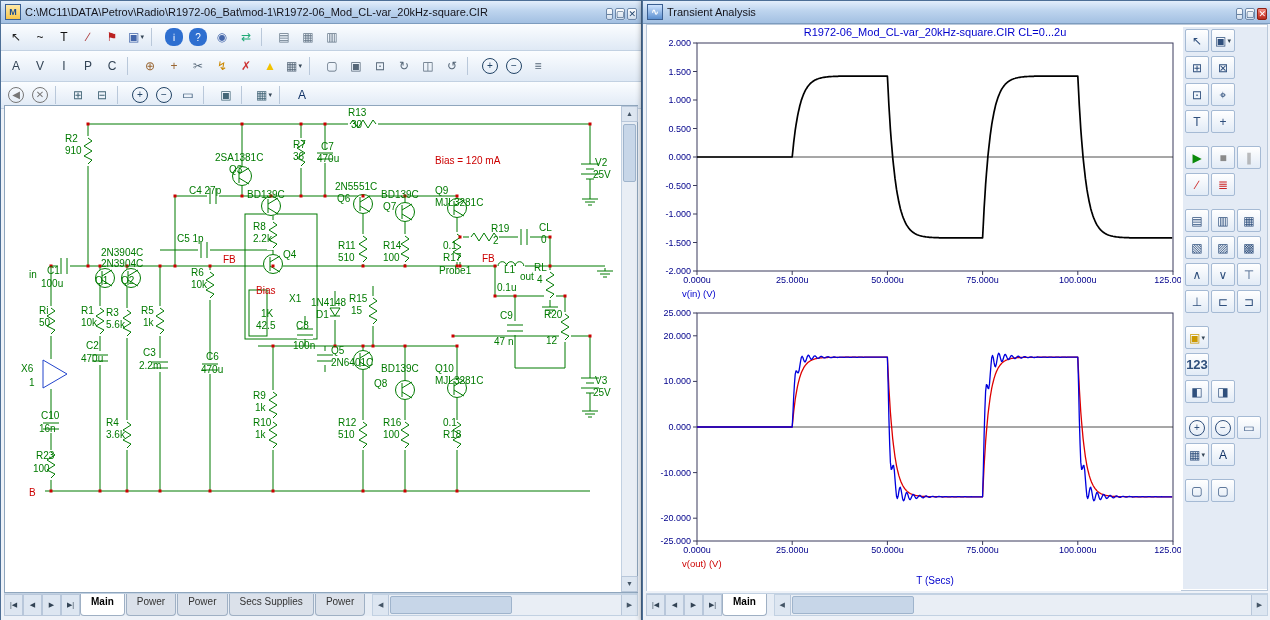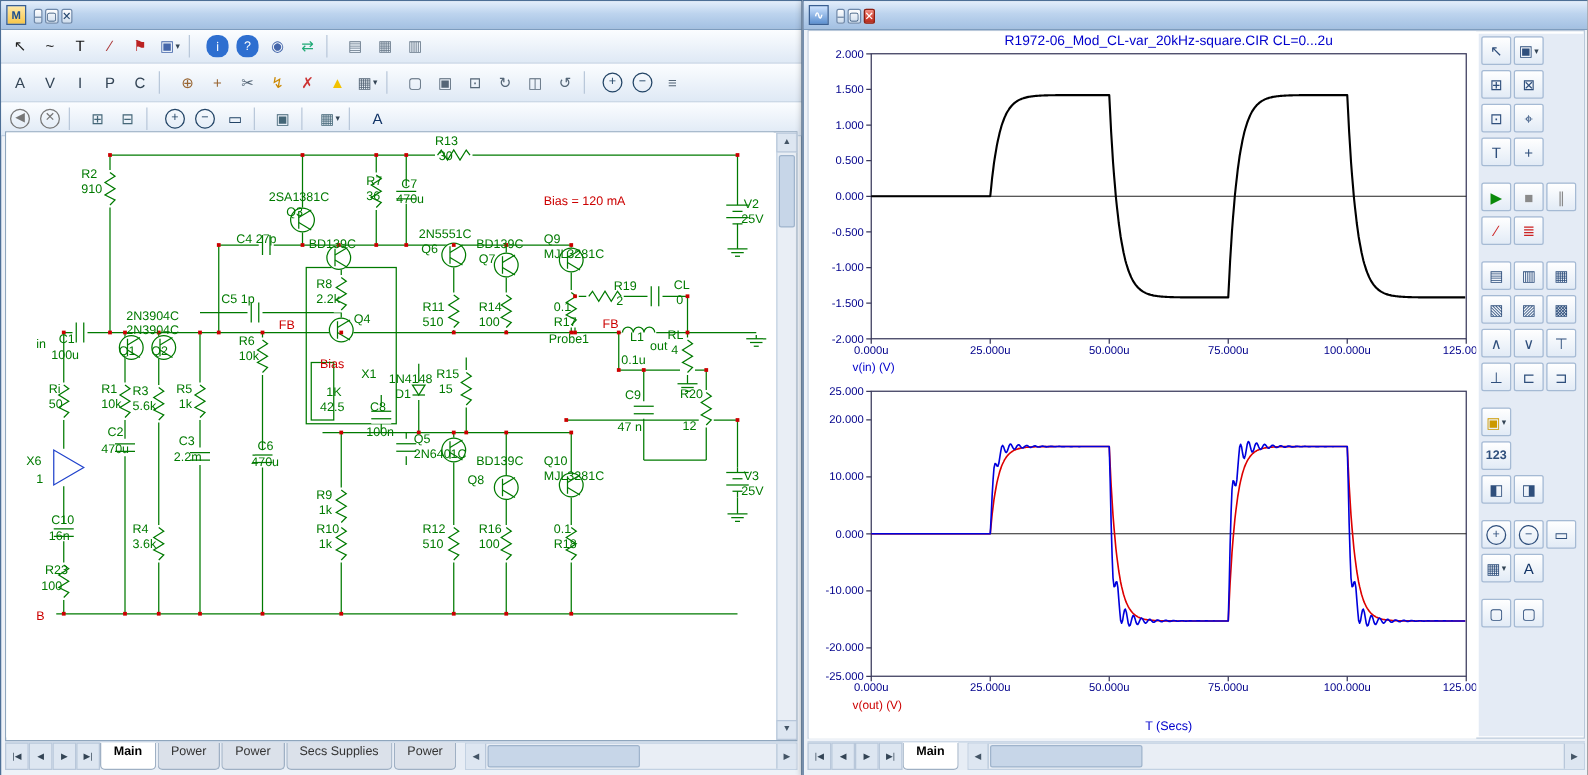--- a/index.html
+++ b/index.html
@@ -45,30 +45,31 @@
   .hscroll .thumb{width:120px;background:#c7d6e8;border:1px solid #9fb4cc;margin:1px;border-radius:2px;}
   .hscroll .fill{flex:1}
   .plots{position:absolute;left:4px;top:24px;width:538px;}
   .plots svg{display:block;background:#fff;}
   #right-window .content-bg{position:absolute;left:3px;top:23px;right:3px;bottom:30px;background:#fff;border:1px solid #b9c8da;}
   .side-toolbar{position:absolute;top:26px;right:4px;width:80px;bottom:32px;display:flex;flex-wrap:wrap;
     align-content:flex-start;gap:2px;padding:2px;background:#e4ebf5;}
   .side-toolbar .tbtn{width:22px;height:21px;border:1px solid #a5bad4;background:linear-gradient(#ffffff,#e2ebf6);color:#2f4f7c;}
   .side-toolbar .brk{width:100%;height:0;}
   .side-toolbar .gap{width:100%;height:7px;}
-  .small123{font-size:10px;font-weight:bold;letter-spacing:0;}
+  .small123{font-size:13px;font-weight:bold;letter-spacing:0;}
 </style>
 </head>
 <body>
 
 <div id="desktop">
 
   <section class="window" id="left-window">
     <div class="titlebar">
       <span class="appicon">M</span>
+      <span class="title">C:\MC11\DATA\Petrov\Radio\R1972-06_Bat\mod-1\R1972-06_Mod_CL-var_20kHz-square.CIR</span>
       <span><span class="winbtn">–</span><span class="winbtn">▢</span><span class="winbtn">✕</span></span>
     </div>
     <div class="toolbar" id="lt1">
         <span class="tbtn" style="color: rgb(34, 34, 34);">
           <span class="g">↖</span>
         </span>
         <span class="tbtn" style="color: rgb(34, 34, 34);">
           <span class="g">~</span>
         </span>
         <span class="tbtn" style="color: rgb(17, 17, 17);">
@@ -618,20 +619,21 @@
         <div class="thumb"></div>
         <div class="fill"></div>
         <div class="arr r">▶</div>
       </div>
     </div>
   </section>
 
   <section class="window" id="right-window">
     <div class="titlebar">
       <span class="appicon" style="background:linear-gradient(#cfe4ff,#5b8fd0);color:#fff">∿</span>
+      <span class="title">Transient Analysis</span>
       <span><span class="winbtn">–</span><span class="winbtn">▢</span><span class="winbtn red">✕</span></span>
     </div>
     <div class="content-bg"></div>
     <div class="plots">
       <svg id="chart1" width="534" height="278">
           <text x="288" y="11" text-anchor="middle" fill="#0000cc" font-size="11">R1972-06_Mod_CL-var_20kHz-square.CIR CL=0...2u</text>
           <rect x="50" y="18" width="476" height="228" fill="none" stroke="#3a3a5c" stroke-width="1"></rect>
           <line x1="50" y1="132" x2="526" y2="132" stroke="#222" stroke-width="0.8"></line>
           <line x1="46" y1="18" x2="50" y2="18" stroke="#3a3a5c"></line>
           <text x="44" y="21" text-anchor="end" fill="#00008b" font-size="9">2.000</text>

